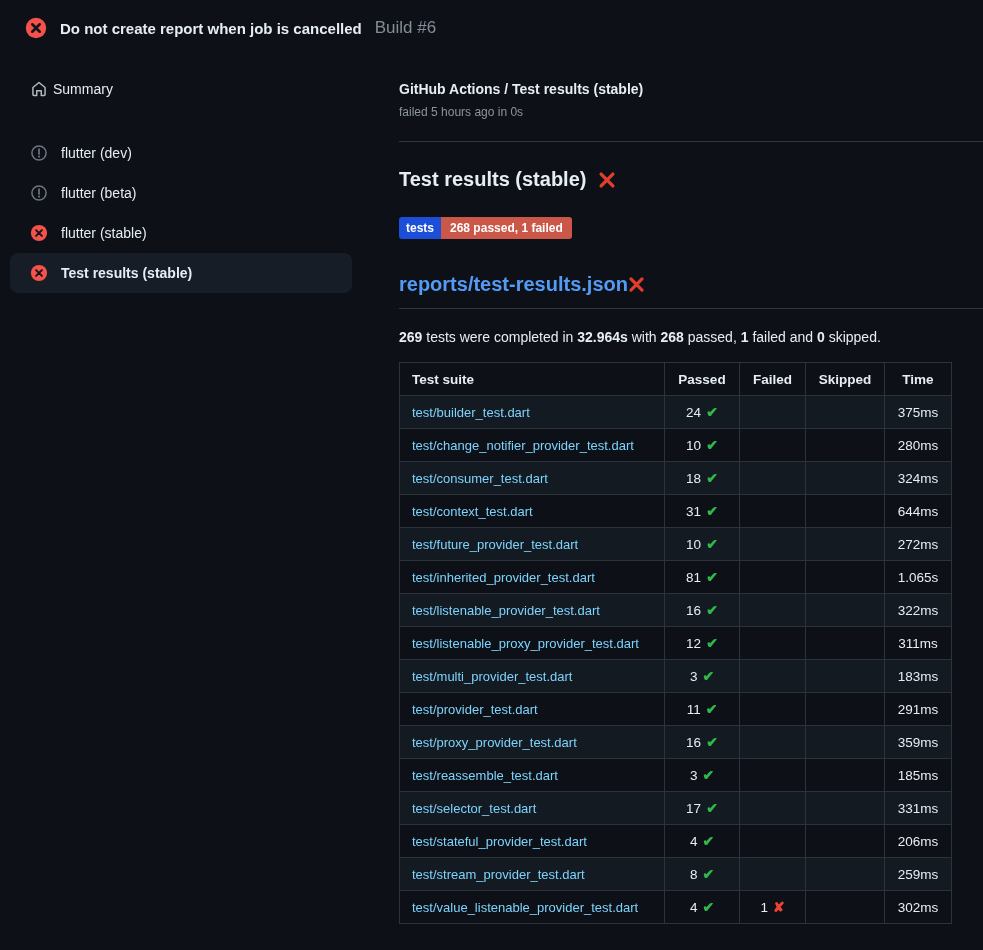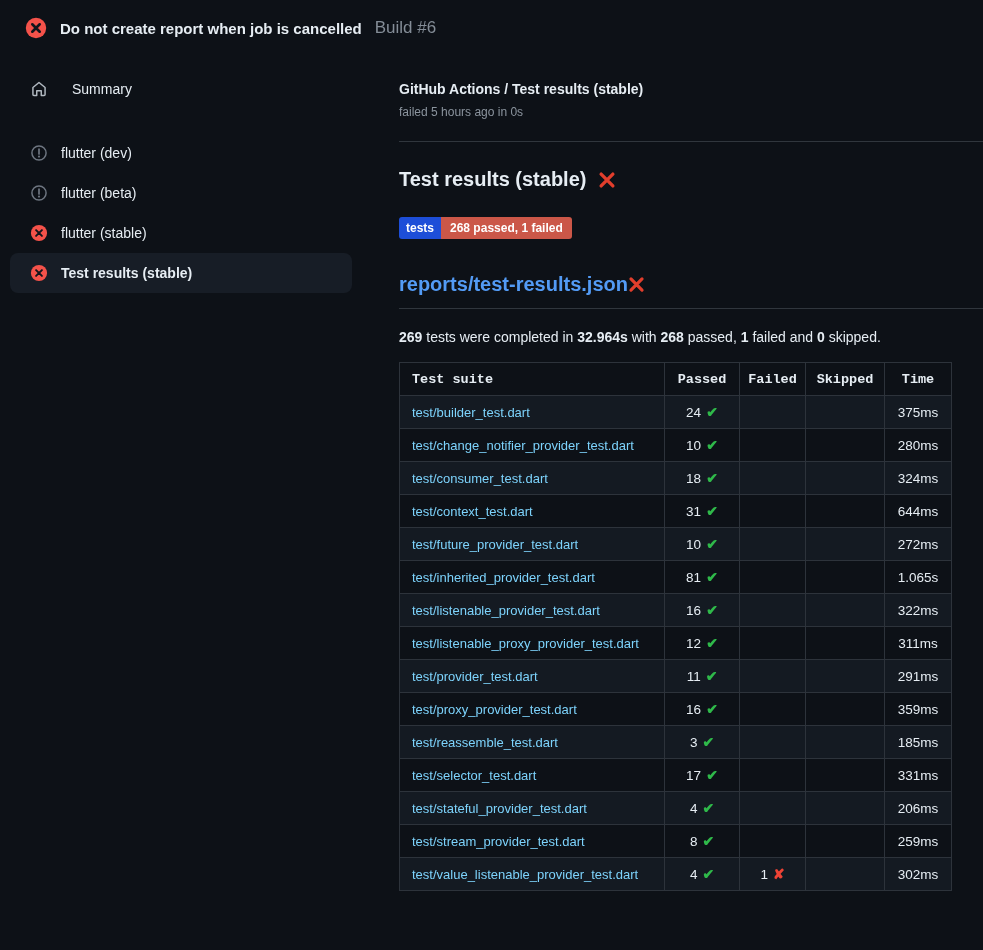--- a/index.html
+++ b/index.html
@@ -16,21 +16,21 @@
   .app-title { font-size: 15px; font-weight: 700; color: #e6edf3; }
   .app-build { font-size: 17px; font-weight: 400; color: #848d97; }
 
   
   .layout { display: flex; align-items: flex-start; }
   .sidebar { width: 370px; flex-shrink: 0; padding-top: 24px; }
   .main { flex: 1; min-width: 0; padding: 30px 32px 0 29px; }
 
   
   .side-item {
-    display: flex; align-items: center; gap: 24px;
+    display: flex; align-items: center; gap: 5px;
     height: 28px; margin: 0 18px 30px 10px; padding: 0 10px 0 20px;
     font-size: 14px; color: #e6edf3; cursor: pointer; border-radius: 8px;
   }
   .jobs-label { color: #8b949e; font-size: 12px; margin: 0 0 14px 28px; }
   .job-item {
     display: flex; align-items: center; gap: 13px;
     height: 40px; margin: 0 18px 0 10px; padding: 0 10px 0 20px;
     font-size: 14px; color: #e6edf3; cursor: pointer; border-radius: 8px;
   }
   .job-item.selected { background: #171d26; font-weight: 700; }
@@ -65,21 +65,21 @@
 
   .summary-line { margin-top: 20px; font-size: 14px; color: #e6edf3; }
   .summary-line b { font-weight: 700; }
 
   
   table.results {
     border-collapse: collapse; table-layout: fixed;
     width: 552px; margin-top: 17px; font-size: 13.5px;
   }
   .results th, .results td { border: 1px solid #2d333b; height: 33px; padding: 0 8px; text-align: center; }
-  .results th { font-weight: 700; color: #e6edf3; font-family: Liberation Mono, monospace; }
+  .results th { font-weight: 700; color: #e6edf3; }
   .results th:first-child, .results td:first-child { text-align: left; padding-left: 12px; }
   .results tbody tr:nth-child(odd) { background: #141a22; }
   .results a { color: #7dd3fc; text-decoration: none; font-size: 13px; white-space: nowrap; }
   .glyph-check { color: #2fb94a; font-weight: 700; margin-left: 5px; font-size: 14px; }
   .glyph-cross { color: #ef4335; font-weight: 700; margin-left: 5px; font-size: 14px; }
   .col-suite { width: 265px; } .col-passed { width: 75px; } .col-failed { width: 66px; }
   .col-skipped { width: 79px; } .col-time { width: 67px; }
 </style>
 </head>
 <body>
@@ -246,20 +246,27 @@
             <td><span>322ms</span></td>
           </tr>
           <tr>
             <td><a href="#">test/listenable_proxy_provider_test.dart</a></td>
             <td><span>12</span><span class="glyph-check">✔</span></td>
             <td></td>
             <td></td>
             <td><span>311ms</span></td>
           </tr>
           <tr>
+            <td><a href="#">test/multi_provider_test.dart</a></td>
+            <td><span>3</span><span class="glyph-check">✔</span></td>
+            <td></td>
+            <td></td>
+            <td><span>183ms</span></td>
+          </tr>
+          <tr>
             <td><a href="#">test/provider_test.dart</a></td>
             <td><span>11</span><span class="glyph-check">✔</span></td>
             <td></td>
             <td></td>
             <td><span>291ms</span></td>
           </tr>
           <tr>
             <td><a href="#">test/proxy_provider_test.dart</a></td>
             <td><span>16</span><span class="glyph-check">✔</span></td>
             <td></td>

